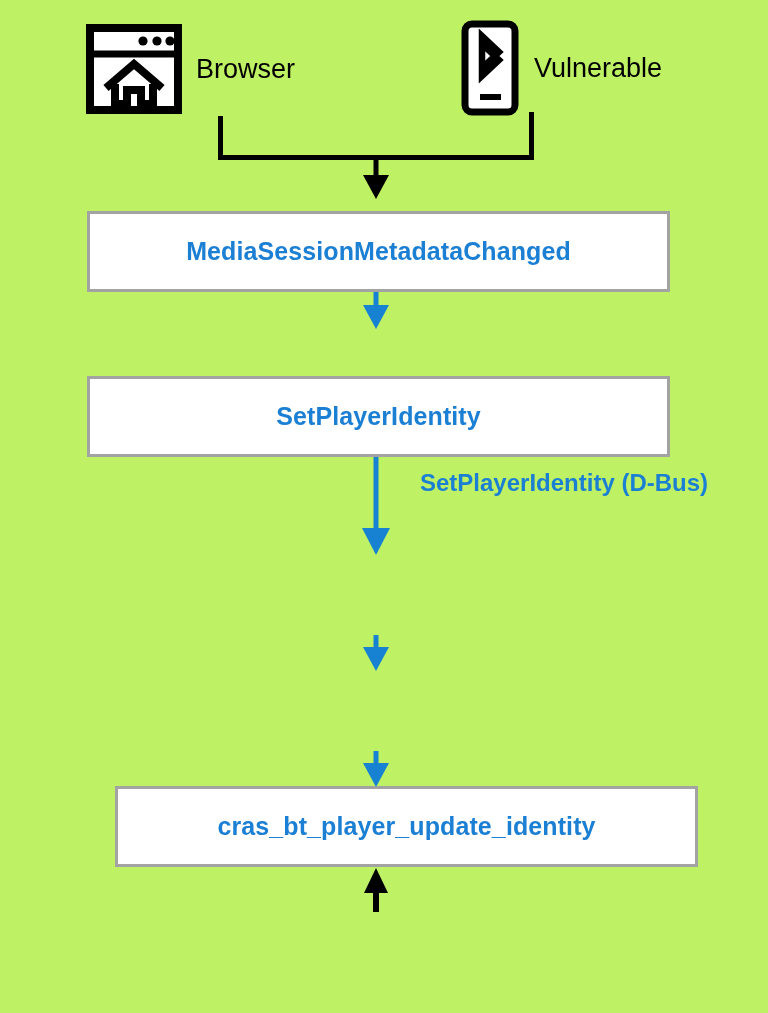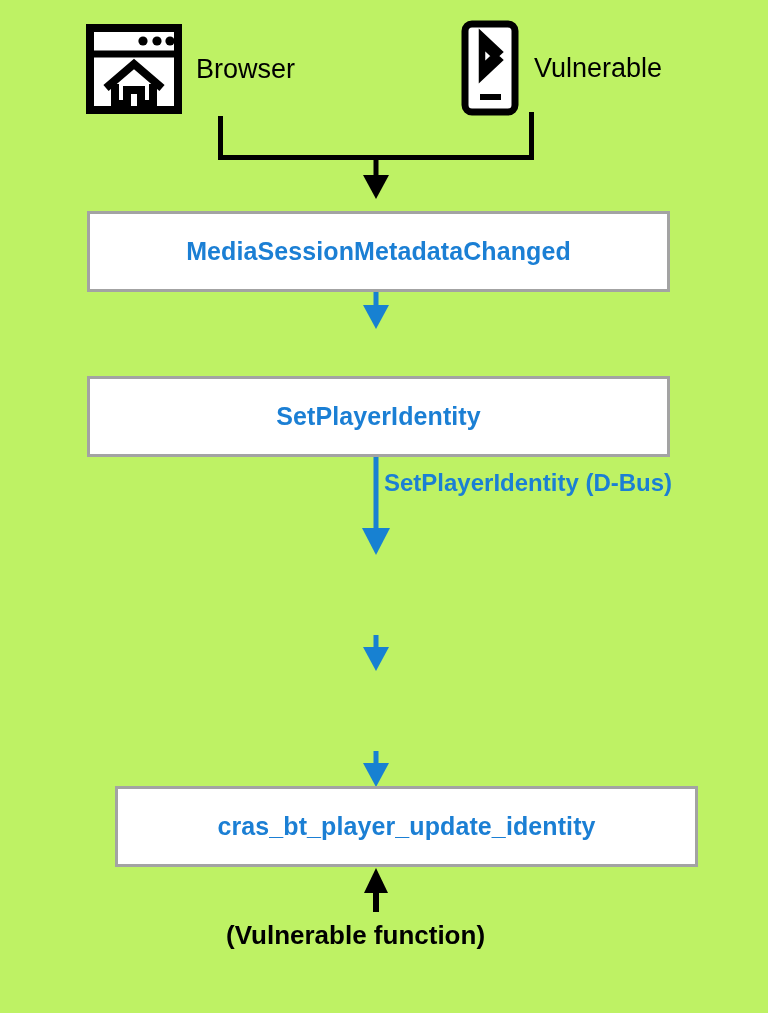--- a/index.html
+++ b/index.html
@@ -72,21 +72,21 @@
 
   
   .edge-label {
     position: absolute;
     font-size: 24px;
     font-weight: bold;
     color: #1B7FD4;
     white-space: nowrap;
     line-height: 1;
   }
-  #edge-label-dbus { left: 384px; top: 471px; }
+  #edge-label-dbus { left: 420px; top: 471px; }
 
   
   .note-label {
     position: absolute;
     font-size: 26px;
     font-weight: bold;
     color: #000000;
     white-space: nowrap;
     line-height: 1;
   }
@@ -176,15 +176,14 @@
   </div>
 
 
 
   <div class="proc-box" id="box-4">
     <span class="proc-label">cras_bt_player_update_identity</span>
   </div>
 
   <span class="edge-label" id="edge-label-dbus">SetPlayerIdentity (D-Bus)</span>
 
-  <span class="note-label" id="note-vulnerable">(Vulnerable function)</span>
 
 </div>
 
 </body></html>

